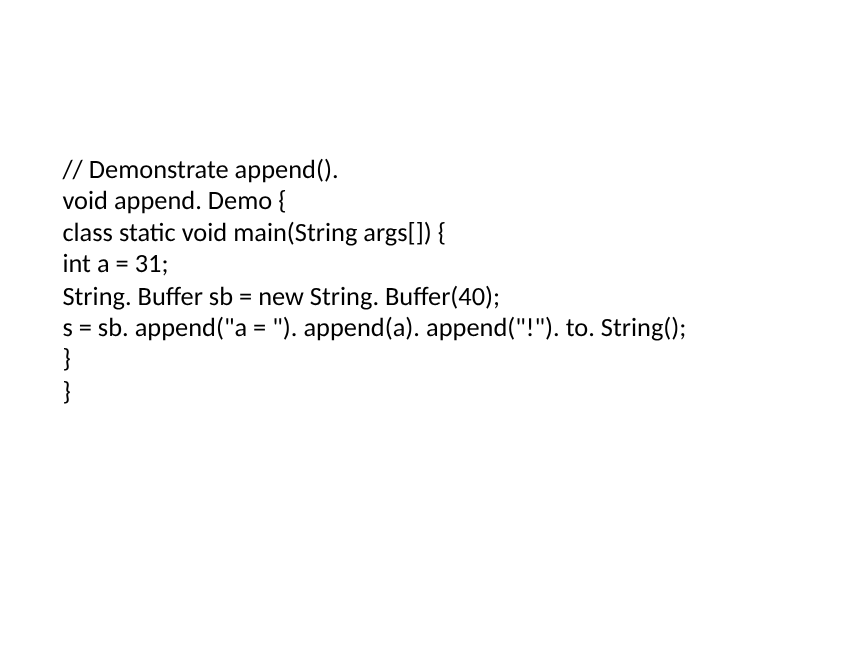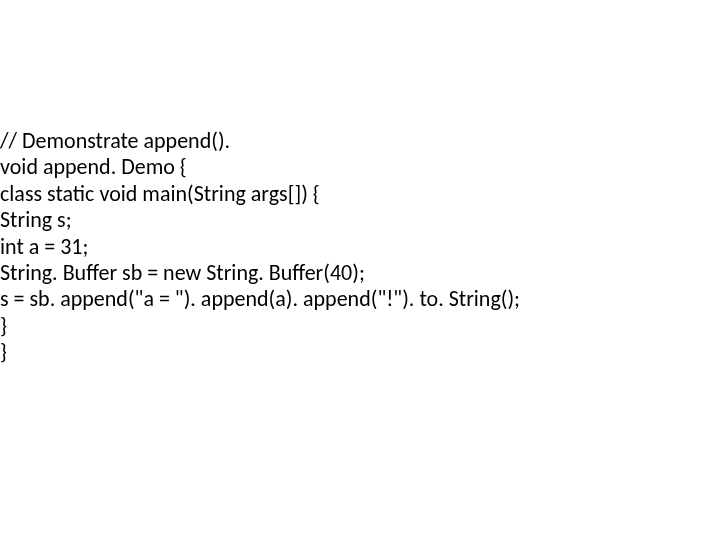--- a/index.html
+++ b/index.html
@@ -8,34 +8,34 @@
       width: 720px;
       height: 540px;
       background: #ffffff;
       font-family: Calibri, Arial, sans-serif;
       font-size: 22px;
       color: #000000;
       line-height: 1.2;
     }
     .content {
       padding-top: 128px;
+      padding-left: 52px;
       padding-right: 40px;
     }
     .code-line {
       white-space: nowrap;
       margin: 0;
       padding: 0;
     }
   </style>
 </head>
 <body>
 
 <div class="content">
   <div class="code-line">// Demonstrate append().</div>
   <div class="code-line">void append. Demo {</div>
   <div class="code-line">class static void main(String args[]) {</div>
-  <div class="code-line">String s;</div>
   <div class="code-line">int a = 31;</div>
   <div class="code-line">String. Buffer sb = new String. Buffer(40);</div>
   <div class="code-line">s = sb. append("a = "). append(a). append("!"). to. String();</div>
   <div class="code-line">}</div>
   <div class="code-line">}</div>
 </div>
 
 </body></html>

